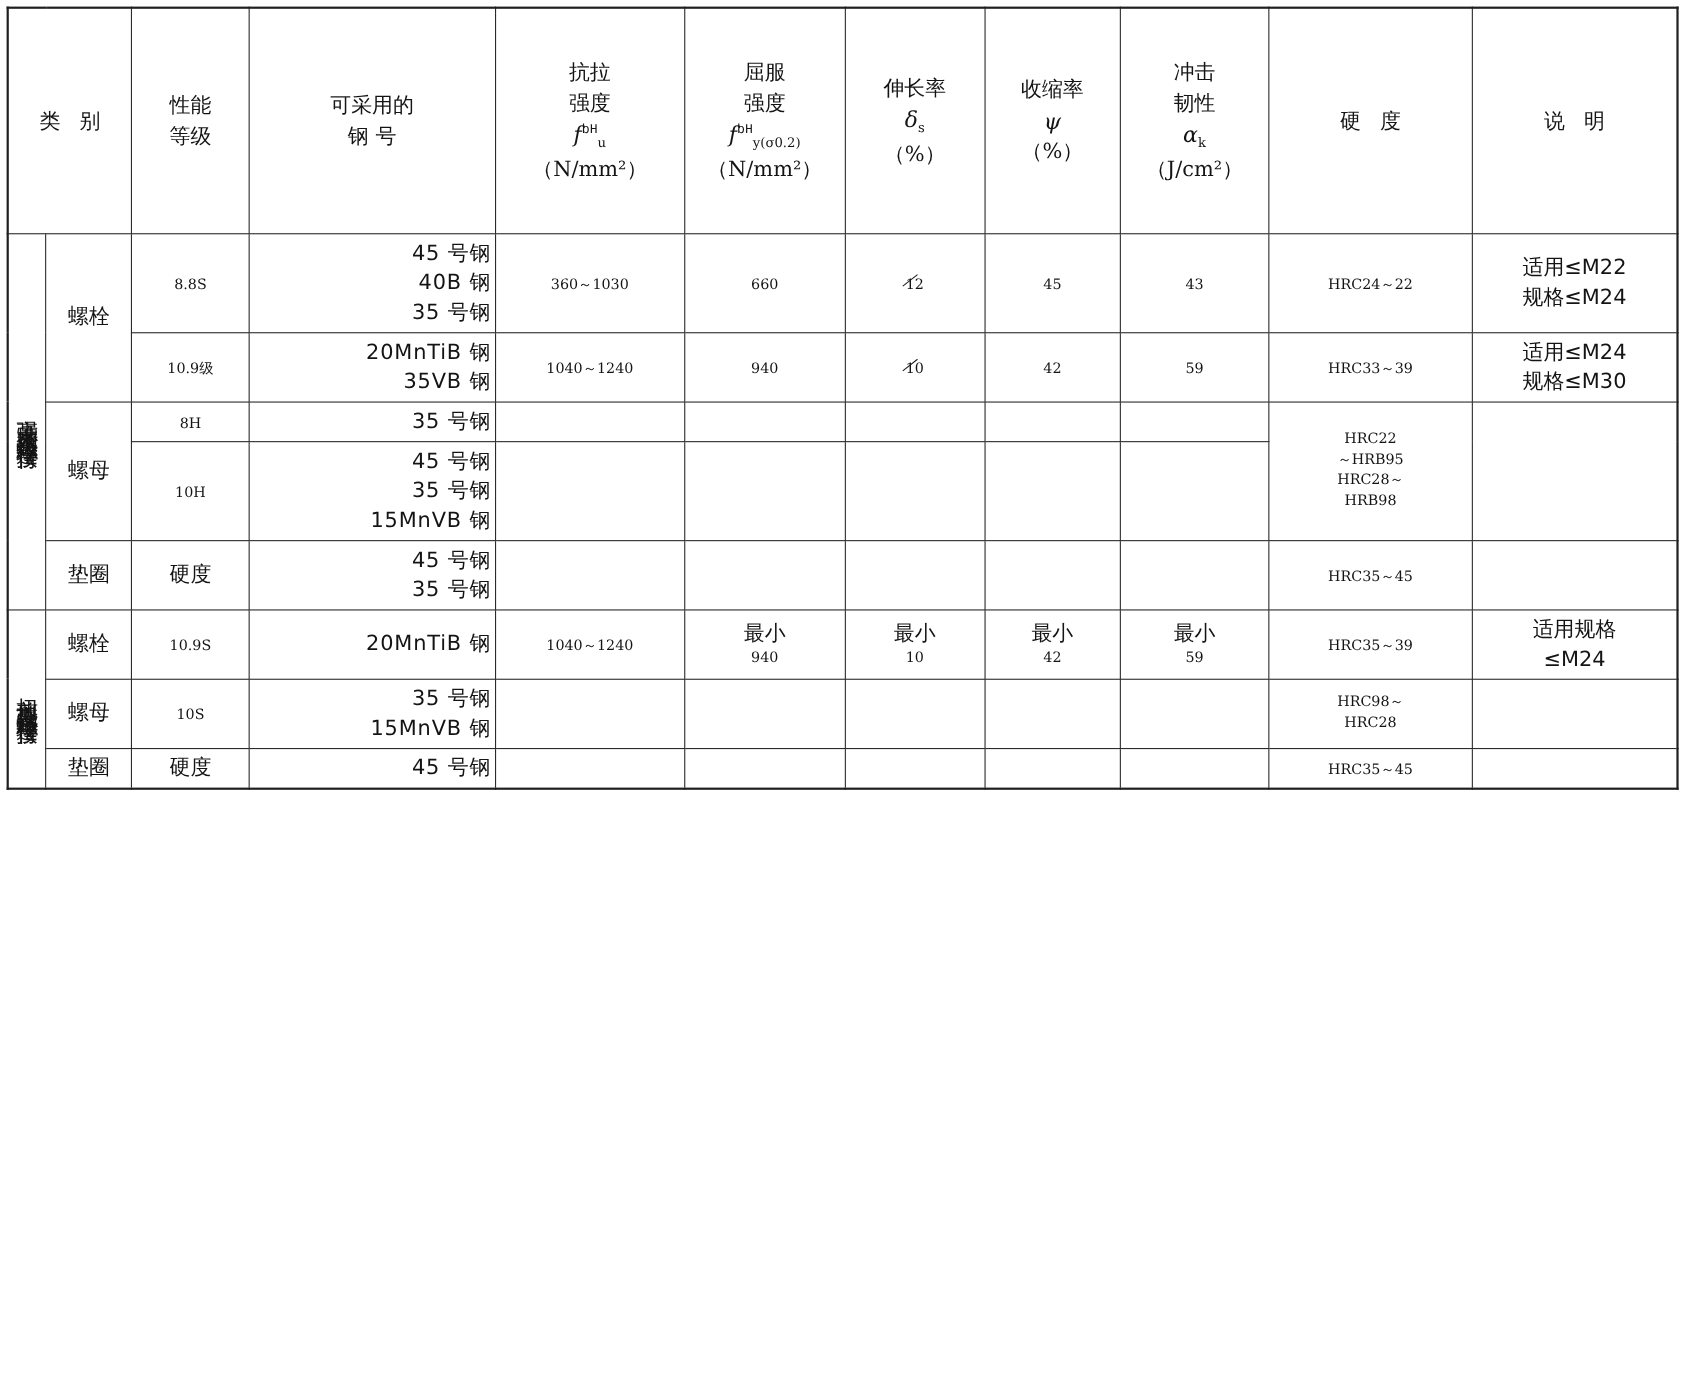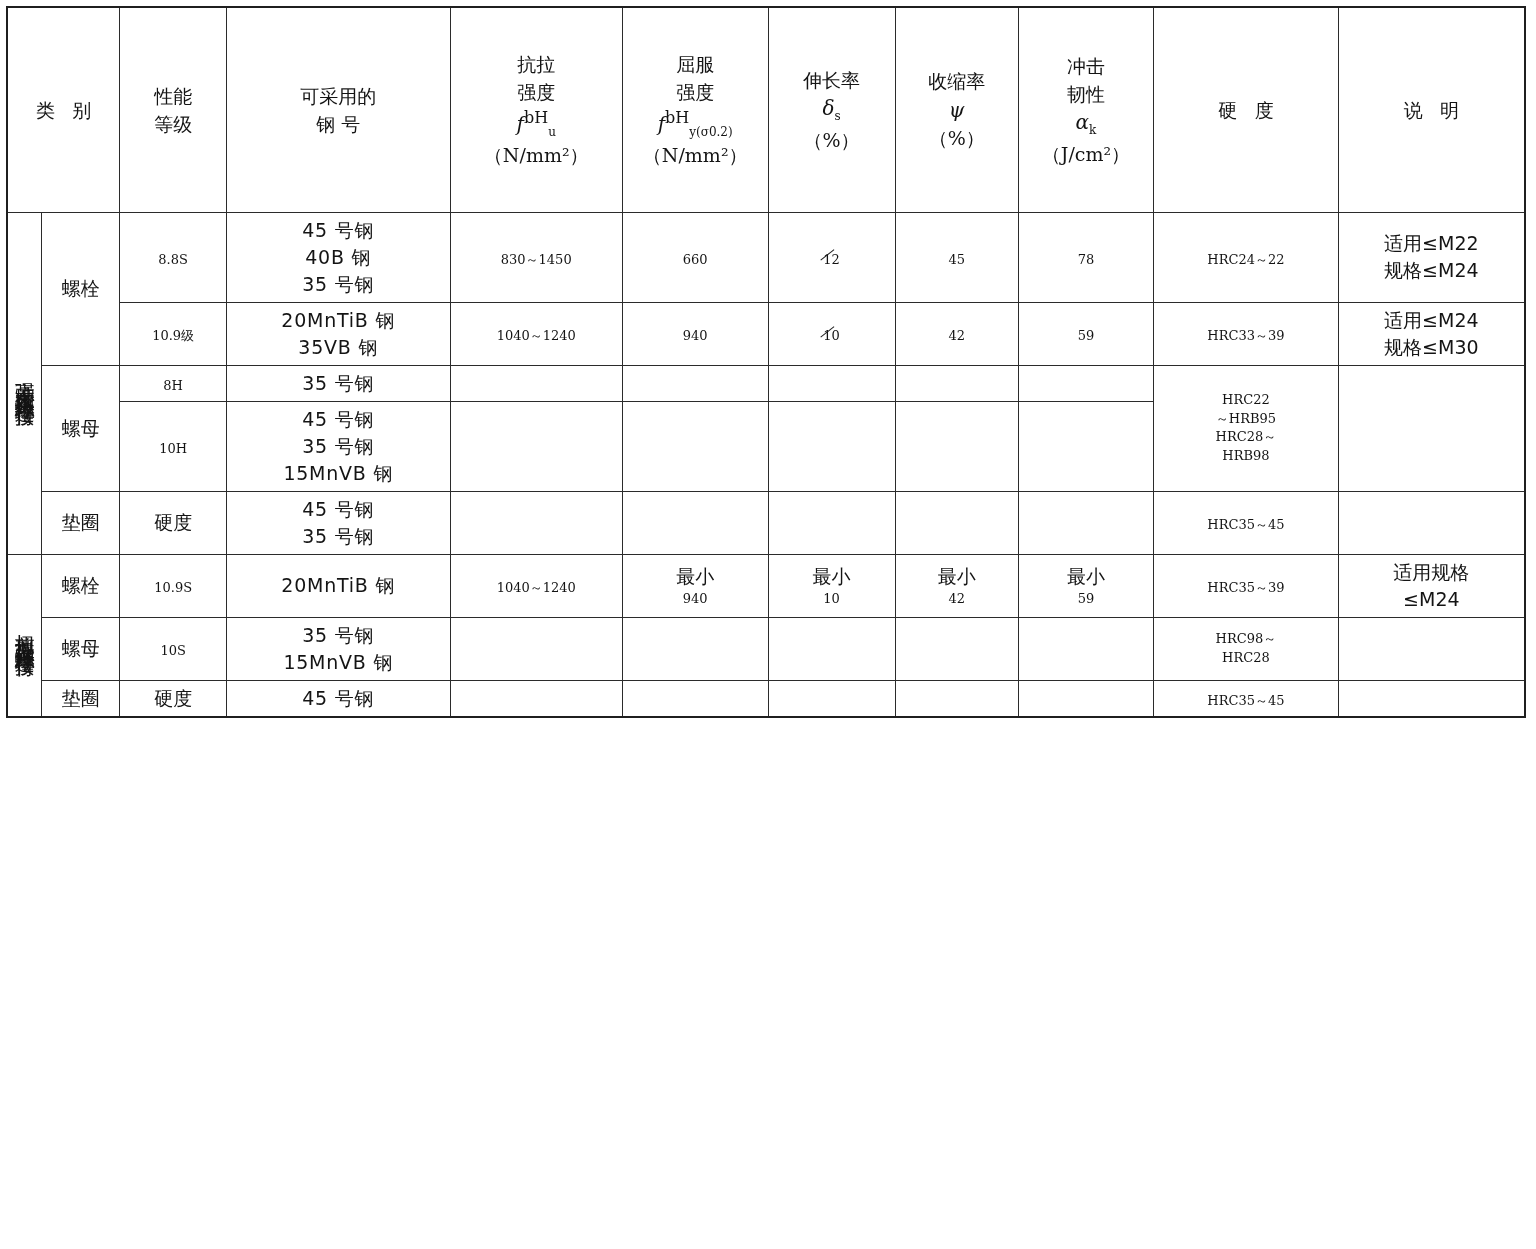--- a/index.html
+++ b/index.html
@@ -64,22 +64,23 @@
     font-style: italic;
     font-size: 20px;
   }
   .sym .sub {
     font-style: normal;
     font-size: 12px;
     vertical-align: sub;
   }
   .sym .sup {
     font-style: normal;
-    font-size: 16px;
+    font-size: 12px;
     vertical-align: super;
+    font-family: Liberation Mono, monospace;
   }
   .unit {
     font-family: "DejaVu Serif", "Liberation Serif", serif;
     font-size: 19px;
   }
   .vert {
     writing-mode: vertical-rl;
     text-orientation: upright;
     letter-spacing: 0.12em;
     font-size: 20px;
@@ -96,20 +97,21 @@
     font-family: "DejaVu Serif", "Liberation Serif", serif;
     font-size: 13px;
   }
   .steel {
     font-size: 19px;
   }
   .steel .line {
     display: block;
     white-space: nowrap;
     letter-spacing: 0.04em;
+    text-align: right;
   }
   .multi .line {
     display: block;
     white-space: nowrap;
   }
   .notch {
     position: relative;
     display: inline-block;
   }
   .notch::before {
@@ -227,33 +229,33 @@
         </td>
         <td>
           <span class="num">8.8S</span>
         </td>
         <td class="steel multi">
           <span class="line">45 号钢</span>
           <span class="line">40B 钢</span>
           <span class="line">35 号钢</span>
         </td>
         <td>
-          <span class="num">830～1450</span>
+          <span class="num">360～1030</span>
         </td>
         <td>
           <span class="num">660</span>
         </td>
         <td>
           <span class="num notch">12</span>
         </td>
         <td>
           <span class="num">45</span>
         </td>
         <td>
-          <span class="num">78</span>
+          <span class="num">43</span>
         </td>
         <td>
           <span class="num">HRC24～22</span>
         </td>
         <td class="multi">
           <span class="line">适用≤M22</span>
           <span class="line">规格≤M24</span>
         </td>
       </tr>
 

